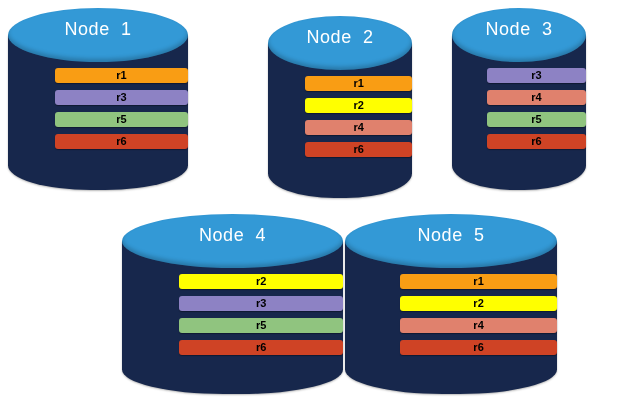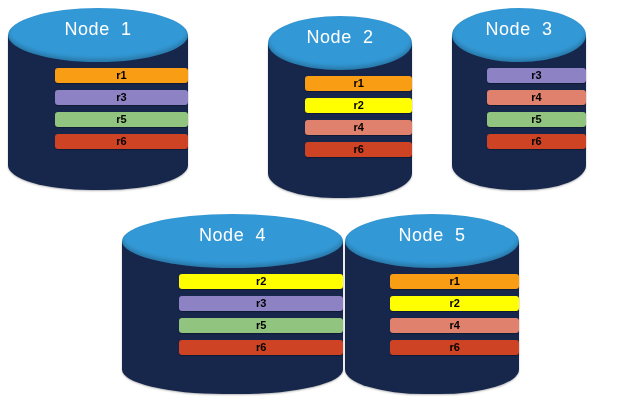--- a/index.html
+++ b/index.html
@@ -126,21 +126,21 @@
       <div class="cyl-body" style="background: rgb(23, 39, 76);"></div>
       <div class="cyl-top" style="background: rgb(51, 153, 214);"></div>
       <div class="node-label" style="color: rgb(255, 255, 255);">Node  4</div>
       <div class="replicas" style="top: 60px;">
         <div class="replica" style="background: rgb(255, 255, 0); color: rgb(0, 0, 0);">r2</div>
         <div class="replica" style="background: rgb(141, 130, 196); color: rgb(0, 0, 0);">r3</div>
         <div class="replica" style="background: rgb(144, 196, 127); color: rgb(0, 0, 0);">r5</div>
         <div class="replica" style="background: rgb(207, 67, 37); color: rgb(0, 0, 0);">r6</div>
       </div>
     </div>
-    <div class="node" style="left: 345px; top: 214px; width: 174px; height: 180px;">
+    <div class="node" style="left: 345px; top: 214px; width: 212px; height: 180px;">
       <div class="cyl-body" style="background: rgb(23, 39, 76);"></div>
       <div class="cyl-top" style="background: rgb(51, 153, 214);"></div>
       <div class="node-label" style="color: rgb(255, 255, 255);">Node  5</div>
       <div class="replicas" style="top: 60px;">
         <div class="replica" style="background: rgb(249, 157, 20); color: rgb(0, 0, 0);">r1</div>
         <div class="replica" style="background: rgb(255, 255, 0); color: rgb(0, 0, 0);">r2</div>
         <div class="replica" style="background: rgb(224, 129, 109); color: rgb(0, 0, 0);">r4</div>
         <div class="replica" style="background: rgb(207, 67, 37); color: rgb(0, 0, 0);">r6</div>
       </div>
     </div>

